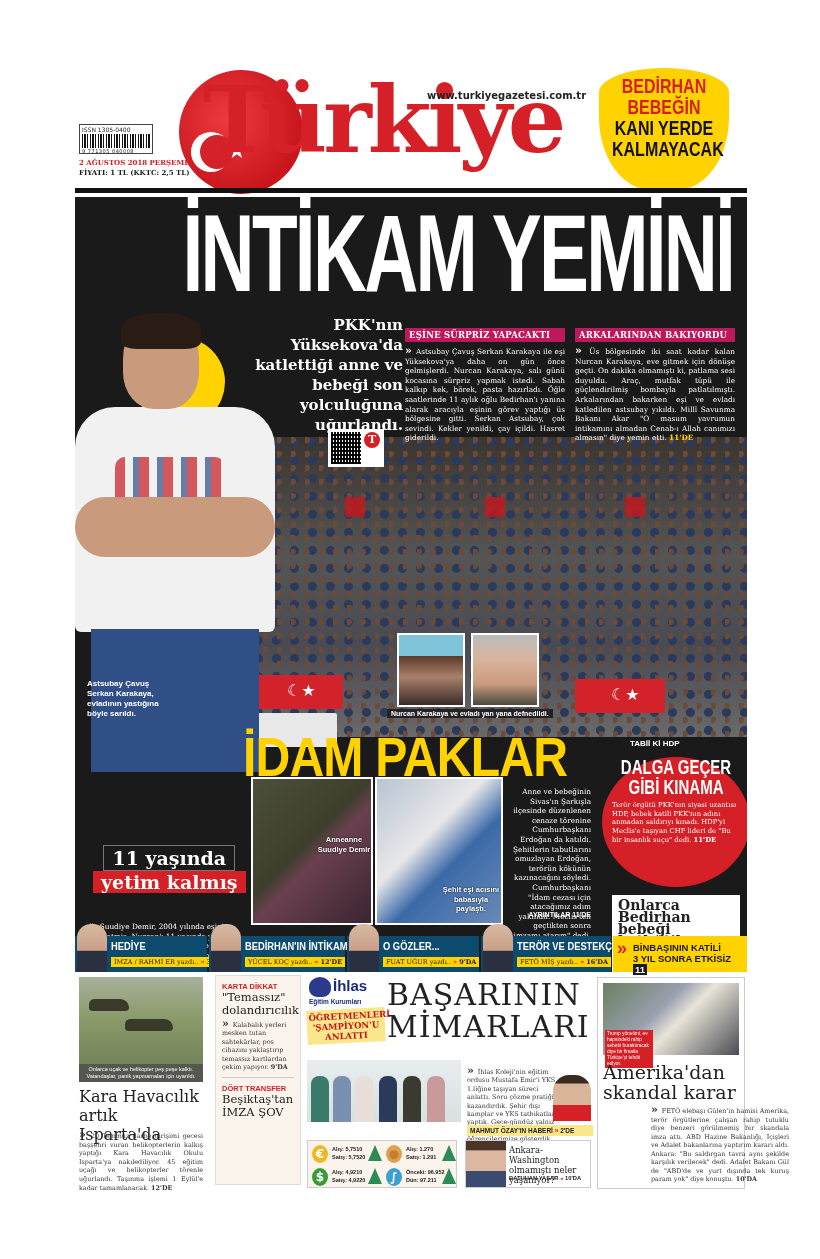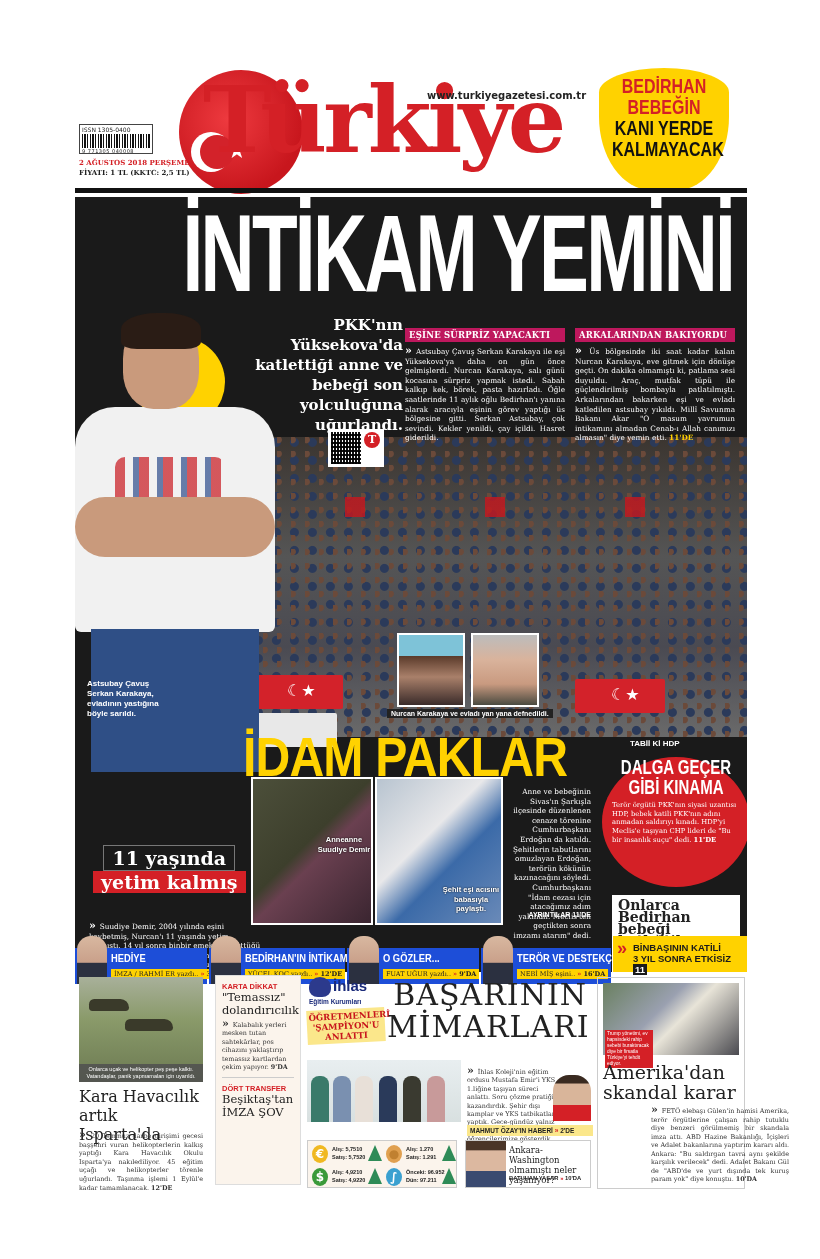--- a/index.html
+++ b/index.html
@@ -83,21 +83,21 @@
   .onlarca-h { font-family: "DejaVu Serif", serif; font-weight: bold; font-size: 14px; line-height: 12px; color: #222; }
   .onlarca-b { font-family: "DejaVu Serif", serif; font-size: 6.8px; line-height: 8.6px; color: #333; margin-top: 3px; }
 
   .yetim-box { position: absolute; left: 18px; top: 648px; text-align: center; }
   .yetim1 { background: #1a1a1a; border: 1px solid #777; color: #fff; font-family: "DejaVu Serif", serif; font-weight: bold; font-size: 19px; padding: 1px 8px; display: inline-block; }
   .yetim2 { background: #d42026; color: #fff; font-family: "DejaVu Serif", serif; font-weight: bold; font-size: 19px; padding: 0 8px; display: inline-block; margin-top: 0; }
   .yetim-body { position: absolute; left: 14px; top: 724px; width: 172px; font-family: "DejaVu Serif", serif; font-size: 7.3px; line-height: 9.6px; color: #fff; }
 
   
   .strip { position: absolute; left: 0; top: 876px; width: 672px; height: 36px; }
-  .col-cell { position: absolute; top: 12px; height: 36px; background: #1d4ed8; }
+  .col-cell { position: absolute; top: 0; height: 36px; background: #0c4a6e; }
   .col-face { position: absolute; left: 2px; top: -12px; width: 30px; height: 48px; border-radius: 14px 14px 0 0; background: linear-gradient(180deg, #d8b8a0 0%, #c9a08a 55%, #2b3040 56%, #2b3040 100%); }
   .col-title { position: absolute; left: 36px; top: 4px; font-family: "Liberation Sans", sans-serif; font-weight: bold; font-size: 11px; color: #fff; transform: scaleX(0.85); transform-origin: left; white-space: nowrap; }
   .col-byline { position: absolute; left: 36px; top: 21px; background: #ffd200; font-family: "DejaVu Serif", serif; font-size: 6.5px; color: #222; padding: 1px 3px; white-space: nowrap; }
   .binbasi { position: absolute; left: 538px; top: 0; width: 134px; height: 36px; background: #ffd200; font-family: "Liberation Sans", sans-serif; font-weight: bold; font-size: 9.5px; line-height: 11px; color: #1a1a1a; padding: 6px 4px 0 20px; }
   .binbasi-arrow { position: absolute; left: 4px; top: 7px; color: #d42026; font-size: 18px; font-weight: bold; }
 
   
   .bottom { position: absolute; left: 0; top: 915px; width: 672px; height: 225px; }
   .heli-photo { position: absolute; left: 4px; top: 2px; width: 124px; height: 105px; background: linear-gradient(180deg, #a8b09a 0%, #8a9a6a 40%, #6c7a52 100%); }
   .heli { position: absolute; width: 40px; height: 12px; background: #3a3a2a; border-radius: 6px 10px 4px 4px; }
@@ -109,21 +109,21 @@
   .side-tag { font-family: "Liberation Sans", sans-serif; font-weight: bold; font-size: 7.5px; color: #d42026; }
   .side-h { font-family: "DejaVu Serif", serif; font-size: 11.5px; line-height: 13px; color: #222; }
   .side-b { font-family: "DejaVu Serif", serif; font-size: 6.4px; line-height: 8.4px; color: #333; margin-top: 3px; }
   .side-div { border-top: 1px solid #ccc; margin: 6px 0; }
 
   .ihlas-logo { position: absolute; left: 234px; top: 2px; width: 76px; height: 28px; }
   .ihlas-tree { position: absolute; left: 0; top: 0; width: 22px; height: 20px; border-radius: 50% 50% 40% 40%; background: #2c3a8c; }
   .ihlas-name { position: absolute; left: 24px; top: 0; font-family: "Liberation Sans", sans-serif; font-weight: bold; font-size: 15px; color: #1a2a7a; }
   .ihlas-sub { position: absolute; left: 0; top: 21px; font-family: "Liberation Sans", sans-serif; font-weight: bold; font-size: 6.5px; color: #1a2a7a; }
   .ogret { position: absolute; left: 232px; top: 34px; width: 78px; background: #fbe78b; font-family: "DejaVu Serif", serif; font-weight: bold; font-size: 8.5px; line-height: 10px; color: #c8161d; text-align: center; padding: 2px; transform: rotate(-3deg); }
-  .basari { position: absolute; left: 312px; top: 4px; width: 200px; text-align: right; font-family: "DejaVu Serif", serif; font-size: 30px; line-height: 32px; color: #222; letter-spacing: 1px; }
+  .basari { position: absolute; left: 312px; top: 4px; width: 200px; text-align: left; font-family: "DejaVu Serif", serif; font-size: 30px; line-height: 32px; color: #222; letter-spacing: 1px; }
   .teachers { position: absolute; left: 232px; top: 85px; width: 154px; height: 62px; background: linear-gradient(180deg, #e8eef0 0%, #d8e0e0 100%); }
   .teacher { position: absolute; bottom: 0; width: 18px; height: 46px; border-radius: 8px 8px 0 0; }
   .ihlas-b { position: absolute; left: 392px; top: 92px; width: 90px; font-family: "DejaVu Serif", serif; font-size: 6.4px; line-height: 8.4px; color: #333; }
   .mahmut-face { position: absolute; left: 478px; top: 100px; width: 38px; height: 46px; border-radius: 16px 16px 0 0; background: linear-gradient(180deg, #3a2a20 0%, #3a2a20 18%, #d9b59a 19%, #d9b59a 65%, #d42026 66%); }
   .mahmut-byline { position: absolute; left: 392px; top: 150px; width: 126px; background: #fbe78b; font-family: "Liberation Sans", sans-serif; font-weight: bold; font-size: 6.5px; color: #222; padding: 2px 3px; }
 
   .markets { position: absolute; left: 232px; top: 165px; width: 150px; height: 48px; background: #fbf4ec; border: 1px solid #ccc; }
   .mk { position: absolute; width: 74px; height: 22px; }
   .mk-icon { position: absolute; left: 2px; top: 2px; width: 16px; height: 18px; border-radius: 50%; text-align: center; font-weight: bold; font-size: 12px; line-height: 18px; }
   .mk-vals { position: absolute; left: 22px; top: 2px; font-family: "Liberation Sans", sans-serif; font-weight: bold; font-size: 5.5px; line-height: 8px; color: #222; }
@@ -258,21 +258,21 @@
       <div class="col-byline"><span>YÜCEL KOÇ yazdı..</span> <b style="color:#d42026;">»</b> <b>12'DE</b></div>
     </div>
     <div class="col-cell" style="left:272px; width:132px;text-decoration:underline;">
       <div class="col-face"></div>
       <div class="col-title">O GÖZLER...</div>
       <div class="col-byline"><span>FUAT UĞUR yazdı..</span> <b style="color:#d42026;">»</b> <b>9'DA</b></div>
     </div>
     <div class="col-cell" style="left:406px; width:130px;">
       <div class="col-face"></div>
       <div class="col-title">TERÖR VE DESTEKÇİLERİ</div>
-      <div class="col-byline"><span>NEBİ MİŞ eşini..</span> <b style="color:#d42026;">»</b> <b>16'DA</b></div>
+      <div class="col-byline"><span>FETÖ MİŞ yazdı..</span> <b style="color:#d42026;">»</b> <b>16'DA</b></div>
     </div>
     <div class="binbasi">
       <span class="binbasi-arrow">»</span>
       <div>BİNBAŞININ KATİLİ</div>
       <div><span>3 YIL SONRA ETKİSİZ</span> <span style="background:#1a1a1a;color:#fff;padding:0 2px;">11</span></div>
     </div>
   </div>
 
   <div class="bottom">
     <div class="heli-photo">

